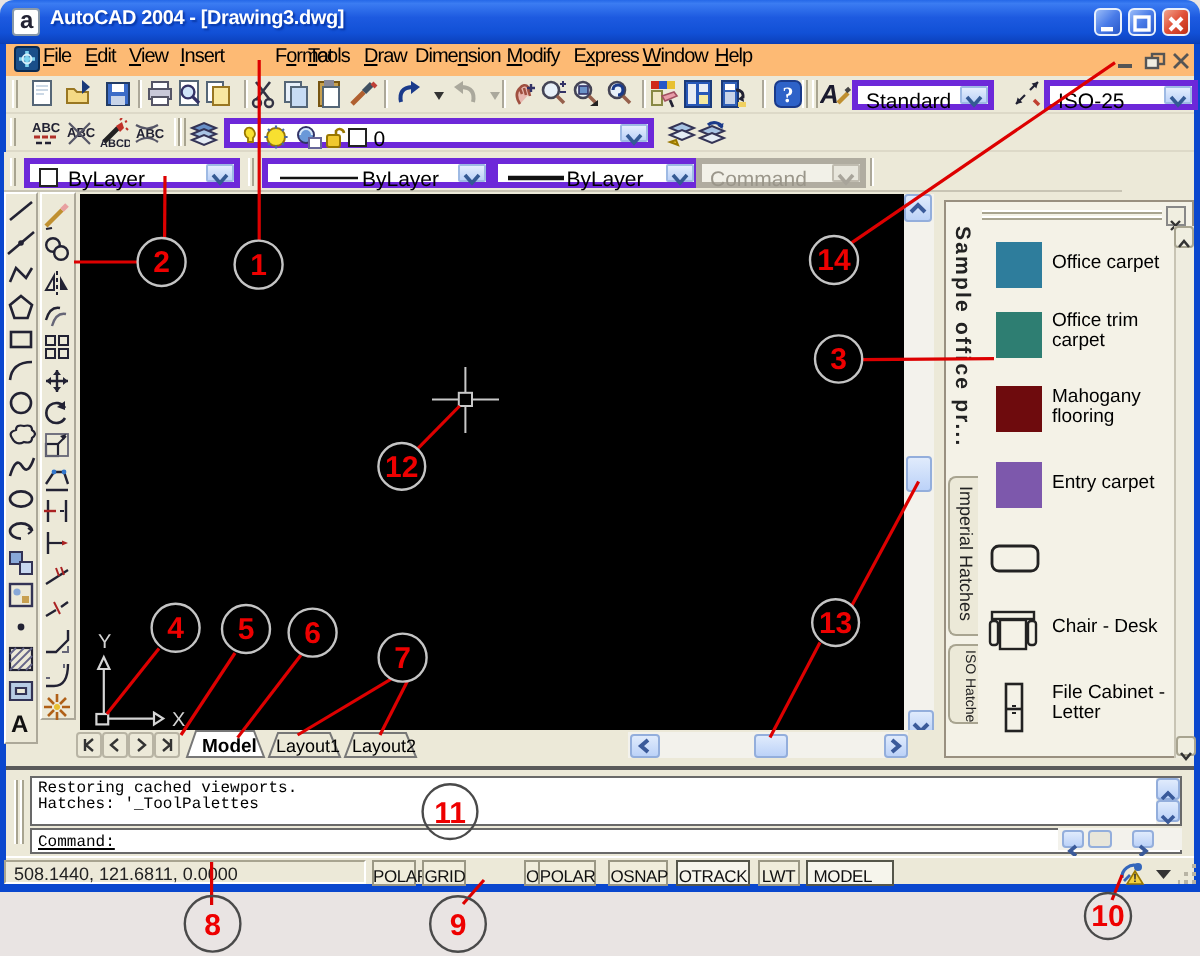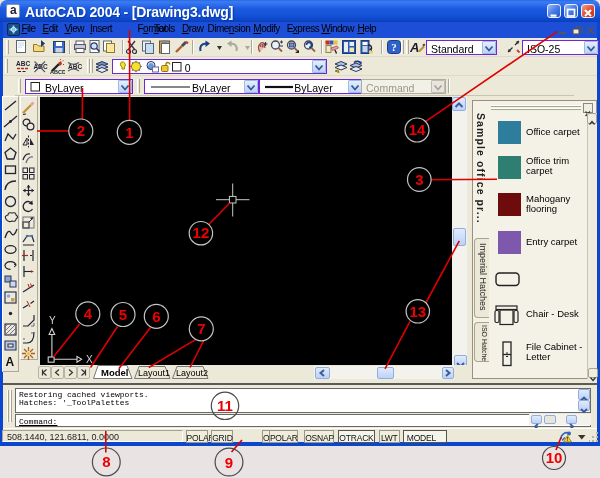--- a/index.html
+++ b/index.html
@@ -6,33 +6,33 @@
 html,body { width:600px; height:478px; }
 body { font-family:"Liberation Sans", sans-serif; background:#E9E4E3; position:relative; overflow:hidden; }
 .abs { position:absolute; }
 #winbg { position:absolute; left:0; top:0; width:600px; height:442px; background:#ECE9D8; border-radius:7px 7px 0 0; }
 .bord { position:absolute; background:#0A47CE; }
 #title { position:absolute; left:0; top:0; width:600px; height:22px;
   background:linear-gradient(180deg,#2568E8 0%,#3B7CF2 8%,#1D5AE0 40%,#1150D6 75%,#0C42BE 96%,#0A3CB2 100%);
   border-radius:7px 7px 0 0; color:#fff; }
 .ticon { position:absolute; left:6px; top:4px; width:14px; height:14px; background:#fff; border:1px solid #89A; border-radius:2px; }
 .ticon span { position:absolute; left:3px; top:-2px; font-weight:bold; font-size:12px; color:#223; }
-.ttext { position:absolute; left:25px; top:4px; font-size:14px; font-weight:bold; letter-spacing:-0.2px; text-shadow:1px 1px 1px #0838A8; }
+.ttext { position:absolute; left:25px; top:4px; font-size:10px; font-weight:bold; letter-spacing:-0.2px; text-shadow:1px 1px 1px #0838A8; }
 .wbtn { position:absolute; top:4px; width:14px; height:14px; border-radius:3px; border:1px solid #E8F0FC;
   background:linear-gradient(135deg,#9ABCF8 0%,#4A7CE8 50%,#2858C8 100%); }
 .wbtn.close { background:linear-gradient(135deg,#F2A48C 0%,#E05038 50%,#C03018 100%); }
-#menubar { position:absolute; left:3px; top:22px; width:594px; height:16px; background:#1d4ed8; font-size:10px; letter-spacing:-0.5px; color:#000; }
+#menubar { position:absolute; left:3px; top:22px; width:594px; height:16px; background:#fdba74; font-size:10px; letter-spacing:-0.5px; color:#000; }
 .mi { position:absolute; top:1px; }
 .u { text-decoration:underline; }
 .trow { position:absolute; background:#ECE9D8; }
 .grip { position:absolute; width:3px; border-left:1px solid #fff; border-right:1px solid #A8A490; }
 .tsep { position:absolute; width:2px; border-left:1px solid #ACA899; border-right:1px solid #fff; }
 .icon16 { position:absolute; width:16px; height:16px; }
 .icon15 { position:absolute; left:0px; width:15px; height:15px; }
-.combo { position:absolute; background:#fff; border:1px solid #6d28d9; }
+.combo { position:absolute; background:#fff; border:3px solid #6d28d9; }
 .combo .dd { position:absolute; right:0px; top:0px; bottom:0px; width:14px;
   background:linear-gradient(180deg,#E4EEFD,#BCD2F8); border:1px solid #9EBAE4; border-radius:1px; }
 .ctext { position:absolute; left:4px; top:1.5px; font-size:10.5px; color:#000; }
 .xbtn { position:absolute; background:linear-gradient(180deg,#E0EBFC,#BCD2F8); border:1px solid #93AEDC; border-radius:2px; }
 #overlay { position:absolute; left:0; top:0; width:600px; height:478px; pointer-events:none; z-index:50; }
 .vtext { position:absolute; transform-origin:0 0; transform:rotate(90deg); white-space:nowrap; }
 .swatch { position:absolute; left:25px; width:23px; height:23px; }
 .plab { position:absolute; left:53px; font-size:9.5px; color:#000; line-height:9.5px; white-space:nowrap; }
 .ptab { position:absolute; left:1px; width:15px; background:#ECE9D8; border:1px solid #A8A490; border-right:none; border-radius:4px 0 0 4px; overflow:hidden; }
 .sbtn { position:absolute; height:13px; border:1px solid #9A9784; font-size:8.5px; letter-spacing:-0.2px; color:#111; text-align:center; padding-top:1.5px; background:#F0EDDC; }
@@ -284,21 +284,21 @@
       <path d="M2 8.5 L8 6 L14 8.5 L8 11 Z" fill="#E4ECF4" stroke="#335"></path>
       <path d="M2 12 l4 1.5 l-1 -2.5 z" fill="#F0C830" stroke="#997700"></path>
     </svg>
   <svg class="icon16" style="left:344.7px;top:1.5px;">
       <path d="M2 6.5 L8 4 L14 6.5 L8 9 Z" fill="#A8C4E4" stroke="#335"></path>
       <path d="M2 10 L8 7.5 L14 10 L8 12.5 Z" fill="#E4ECF4" stroke="#335"></path>
       <path d="M6 3.5 a4 3 0 0 1 7 1" fill="none" stroke="#1A3A8A" stroke-width="1.6"></path>
       <path d="M13.8 2.5 l-0.6 3 l-2.6 -1.8 z" fill="#1A3A8A"></path>
     </svg>
 </div>
-<div id="row3" class="trow" style="left:15px;top:76px;width:559px;height:20px;border-bottom:1px solid #C8C4B4;">
+<div id="row3" class="trow" style="left:2px;top:76px;width:559px;height:20px;border-bottom:1px solid #C8C4B4;">
   <div class="grip" style="left:2.5px;top:3px;height:14px;"></div>
   <div class="combo" style="left:10px;top:3px;width:107.5px;height:15px;">
     <svg width="14" height="13" style="position:absolute;left:4px;top:0;">
         <rect x="1" y="2.5" width="8.5" height="8.5" fill="#fff" stroke="#222"></rect>
       </svg>
     <span class="ctext" style="left:19px;">ByLayer</span>
     <div class="dd">
         <svg width="10" height="10" style="position:absolute;left:1px;top:3px;">
           <path d="M1.5 1.5 L5 5.5 L8.5 1.5" fill="none" stroke="#345A94" stroke-width="1.8"></path>
         </svg>

